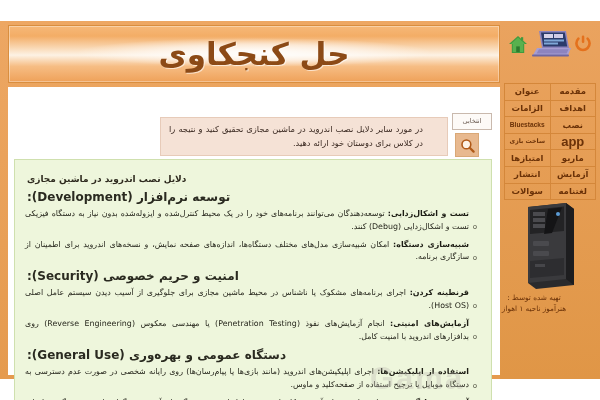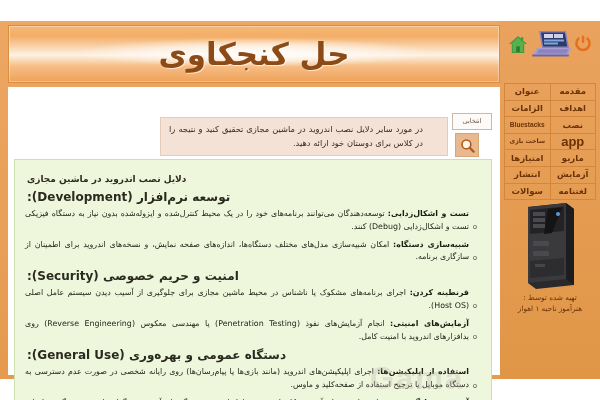--- a/index.html
+++ b/index.html
@@ -157,21 +157,21 @@
 
   .sb-tower {
     position: absolute;
     right: 22px;
     top: 180px;
     width: 56px;
     height: 88px;
   }
   .sb-credit {
     position: absolute;
-    right: 2px;
+    right: 18px;
     top: 272px;
     width: 96px;
     text-align: center;
     font-size: 7.3px;
     color: #6b3208;
     line-height: 1.45;
     direction: rtl;
   }
 
   

